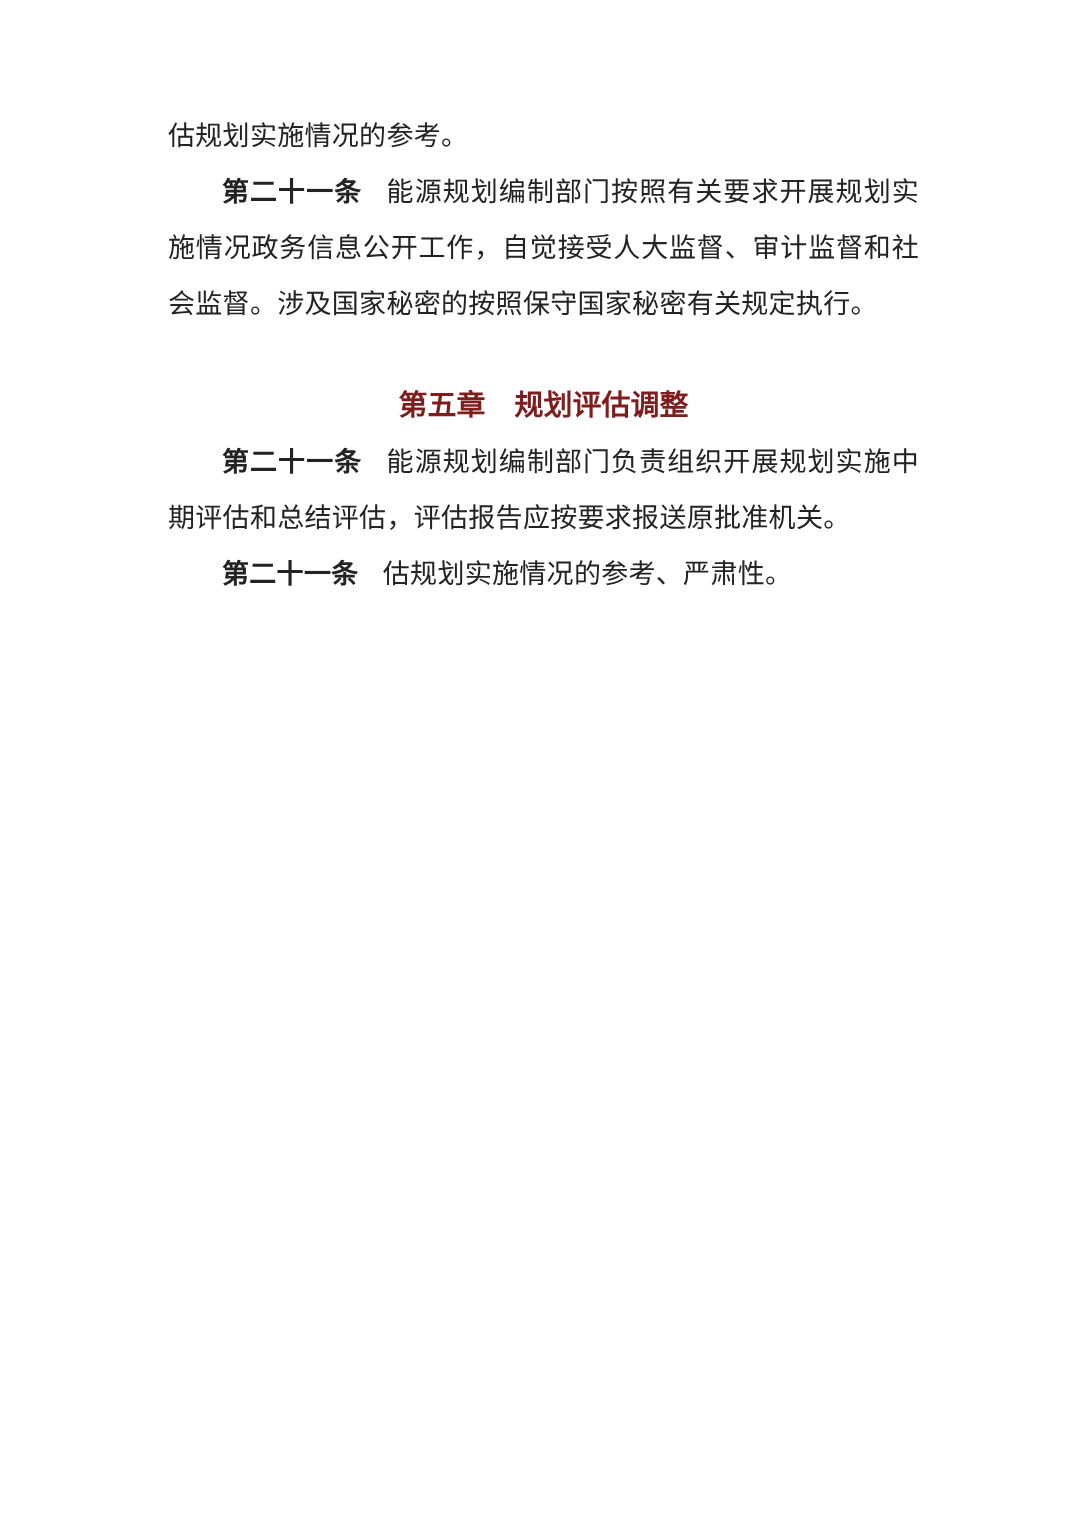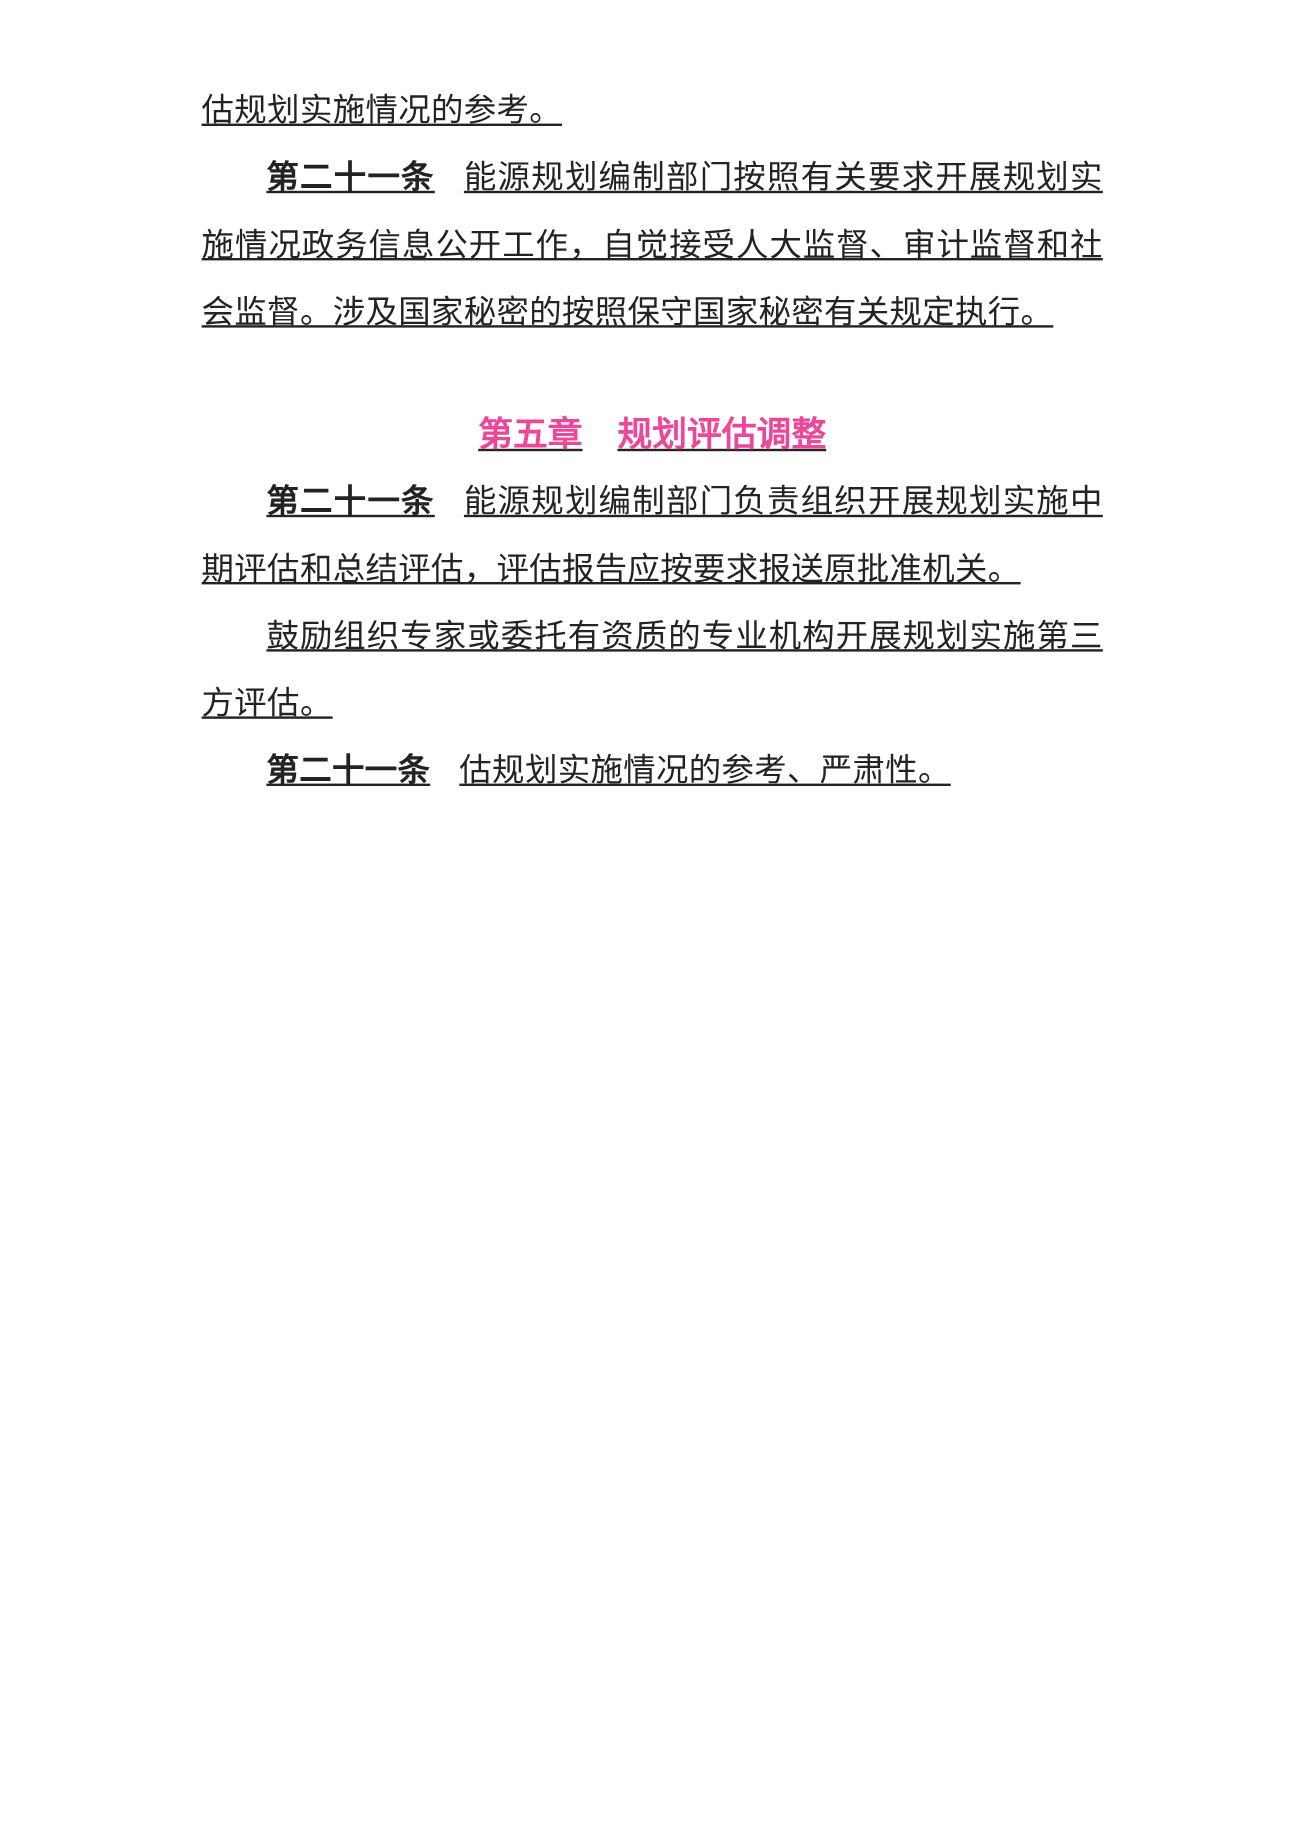--- a/index.html
+++ b/index.html
@@ -7,25 +7,24 @@
     padding: 0;
     background: #ffffff;
   }
   .page {
     position: relative;
     width: 1068px;
     height: 1528px;
     margin: 0 auto;
     background: #ffffff;
     box-sizing: border-box;
-    padding: 65px 155px 0 162px;
+    padding: 108px 155px 0 162px;
     overflow: hidden;
     font-family: "DejaVu Serif", "Liberation Serif", serif;
     color: #232323;
-    text-decoration: underline;
   }
   .body-text {
     margin: 0;
     font-size: 27px;
     line-height: 56px;
     letter-spacing: 0.3px;
     text-align: justify;
     text-indent: 2em;
   }
   .body-text.no-indent {
@@ -35,38 +34,37 @@
     font-weight: bold;
     margin-right: 0.9em;
   }
   .chapter-heading {
     margin: 44px 0 0 0;
     font-size: 29px;
     line-height: 58px;
     font-weight: bold;
     font-family: "DejaVu Sans", "Liberation Sans", sans-serif;
     text-align: center;
-    color: #ec4899;
+    color: #7f1d1d;
   }
   .chapter-number {
     margin-right: 1em;
   }
 </style>
 </head>
 <body>
 
 <div class="page">
 
   <p class="body-text no-indent">估规划实施情况的参考。</p>
 
   <p class="body-text"><b class="article-term">第二十一条</b><span>能源规划编制部门按照有关要求开展规划实施情况政务信息公开工作，自觉接受人大监督、审计监督和社会监督。涉及国家秘密的按照保守国家秘密有关规定执行。</span></p>
 
   <h2 class="chapter-heading"><span class="chapter-number">第五章</span><span>规划评估调整</span></h2>
 
   <p class="body-text"><b class="article-term">第二十一条</b><span>能源规划编制部门负责组织开展规划实施中期评估和总结评估，评估报告应按要求报送原批准机关。</span></p>
 
 
-  <p class="body-text">鼓励组织专家或委托有资质的专业机构开展规划实施第三方评估。</p>
 
   <p class="body-text"><b class="article-term">第二十一条</b><span>估规划实施情况的参考、严肃性。</span></p>
 
 
 </div>
 
 </body></html>

